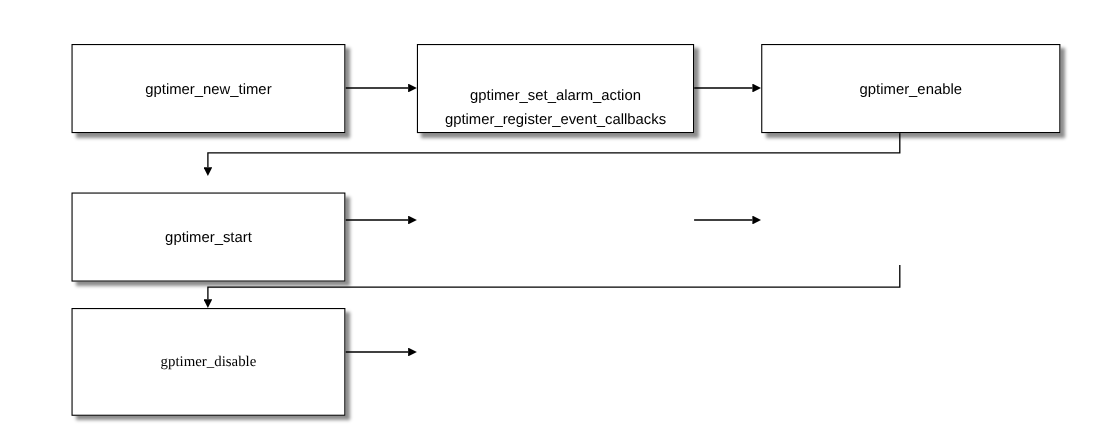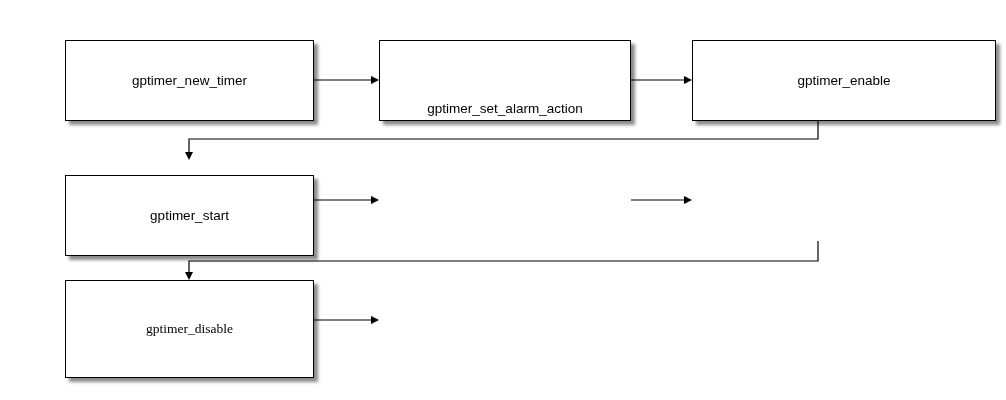--- a/index.html
+++ b/index.html
@@ -39,21 +39,21 @@
     font-size: 13.5px;
     line-height: 22px;
     color: #000000;
   }
   .node.running {
     background: var(--running-fill, #fcc3cf);
     border: 1px dashed var(--node-border, #000000);
   }
   .n1, .n4, .n7 { left: 65px;  width: 249px; }
   .n2, .n5, .n8 { left: 379px; width: 252px; justify-content: flex-end; }
-  .n3, .n6      { left: 692px; width: 304px; }
+  .n3, .n6      { left: 692px; width: 272px; }
   .row1 { top: 40px;  height: 81px; }
   .row2 { top: 175px; height: 81px; }
   .row3 { top: 280px; height: 98px; font-family: Liberation Serif, serif; }
 </style>
 </head>
 <body>
 
 <div class="canvas">
 
   <svg class="wires" width="1006" height="400" viewBox="0 0 1006 400">
@@ -70,20 +70,21 @@
     <path d="M818,241 V261 H189 V272" marker-end="url(#arrowhead)"></path>
     <path d="M314,320 H371" marker-end="url(#arrowhead)"></path>
   </svg>
 
   <div class="node n1 row1">
     <span>gptimer_new_timer</span>
   </div>
 
   <div class="node n2 row1">
     <span>gptimer_set_alarm_action</span>
+    <span>gptimer_register_event_callbacks</span>
   </div>
 
   <div class="node n3 row1">
     <span>gptimer_enable</span>
   </div>
 
   <div class="node n4 row2">
     <span>gptimer_start</span>
   </div>
 

